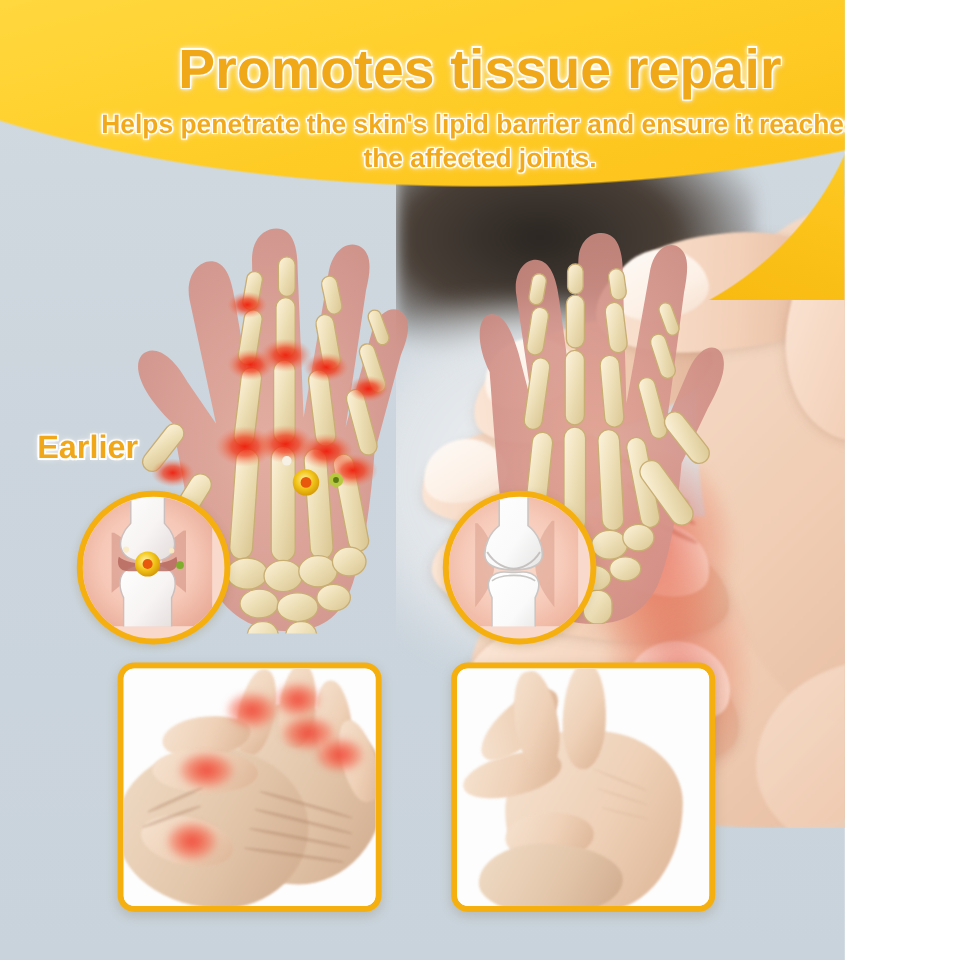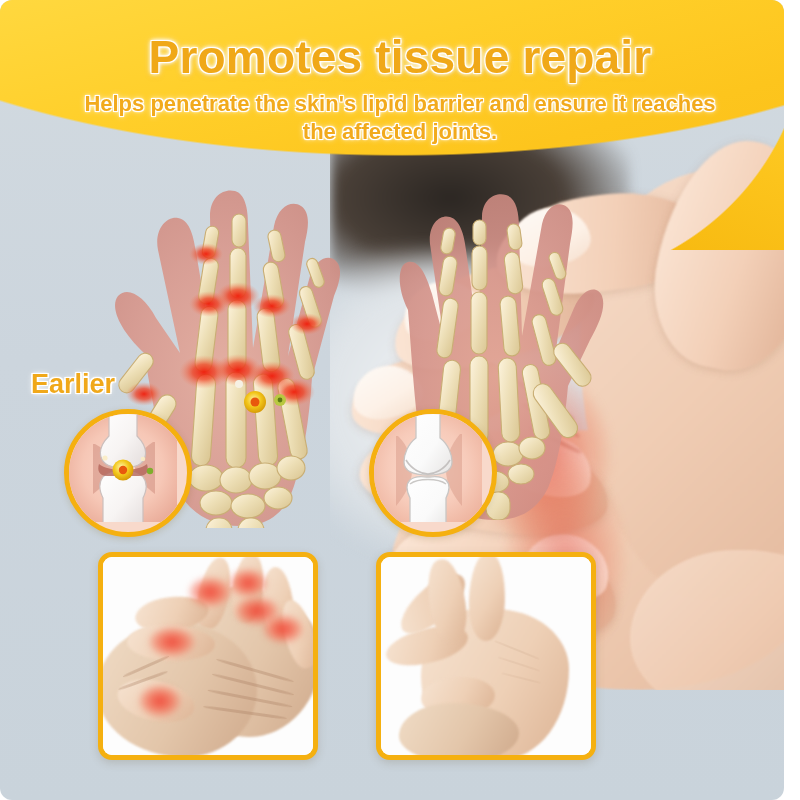--- a/index.html
+++ b/index.html
@@ -1,21 +1,20 @@
 <!DOCTYPE html>
 <html><head>
 <meta charset="utf-8">
 <style>
   html,body{margin:0;padding:0;background:#fff;}
   body{font-family:"Liberation Sans",sans-serif;}
 
   .poster{
-    position:relative;width:784px;height:800px;overflow:hidden;
+    position:relative;width:704px;height:800px;overflow:hidden;
     background:linear-gradient(180deg,#d2dae0 0%,#ccd5dd 45%,#c9d3db 100%);
-    border-radius:12px;
   }
 
   
   .bg-photo{
     position:absolute;left:330px;top:130px;width:470px;height:560px;
     overflow:hidden;
   }
   .bg-photo .dark-blur{
     position:absolute;left:0;top:0;width:300px;height:170px;
     background:radial-gradient(ellipse at 40% 40%,#2b2622 0%,#4a4038 45%,rgba(120,105,92,0) 78%);
@@ -88,21 +87,21 @@
 
   
   .section-label{
     position:absolute;z-index:7;
     font-size:27px;font-weight:bold;color:#f0a81a;
     text-shadow:
       0 0 3px #fff,0 0 3px #fff,0 0 6px #fff,
       1.4px 1.4px 0 #fff,-1.4px 1.4px 0 #fff,1.4px -1.4px 0 #fff,-1.4px -1.4px 0 #fff;
     white-space:nowrap;
   }
-  #label-earlier{left:31px;top:369px;}
+  #label-earlier{left:31px;top:358px;}
   #label-after{left:285px;top:369px;}
 
   
   .joint-circle{
     position:absolute;width:118px;height:118px;border-radius:50%;
     border:5px solid #f5b010;overflow:hidden;z-index:7;
     box-shadow:0 2px 7px rgba(120,90,20,.2);
     background:#f8d9cb;
   }
   #circle-earlier{left:64px;top:409px;}

